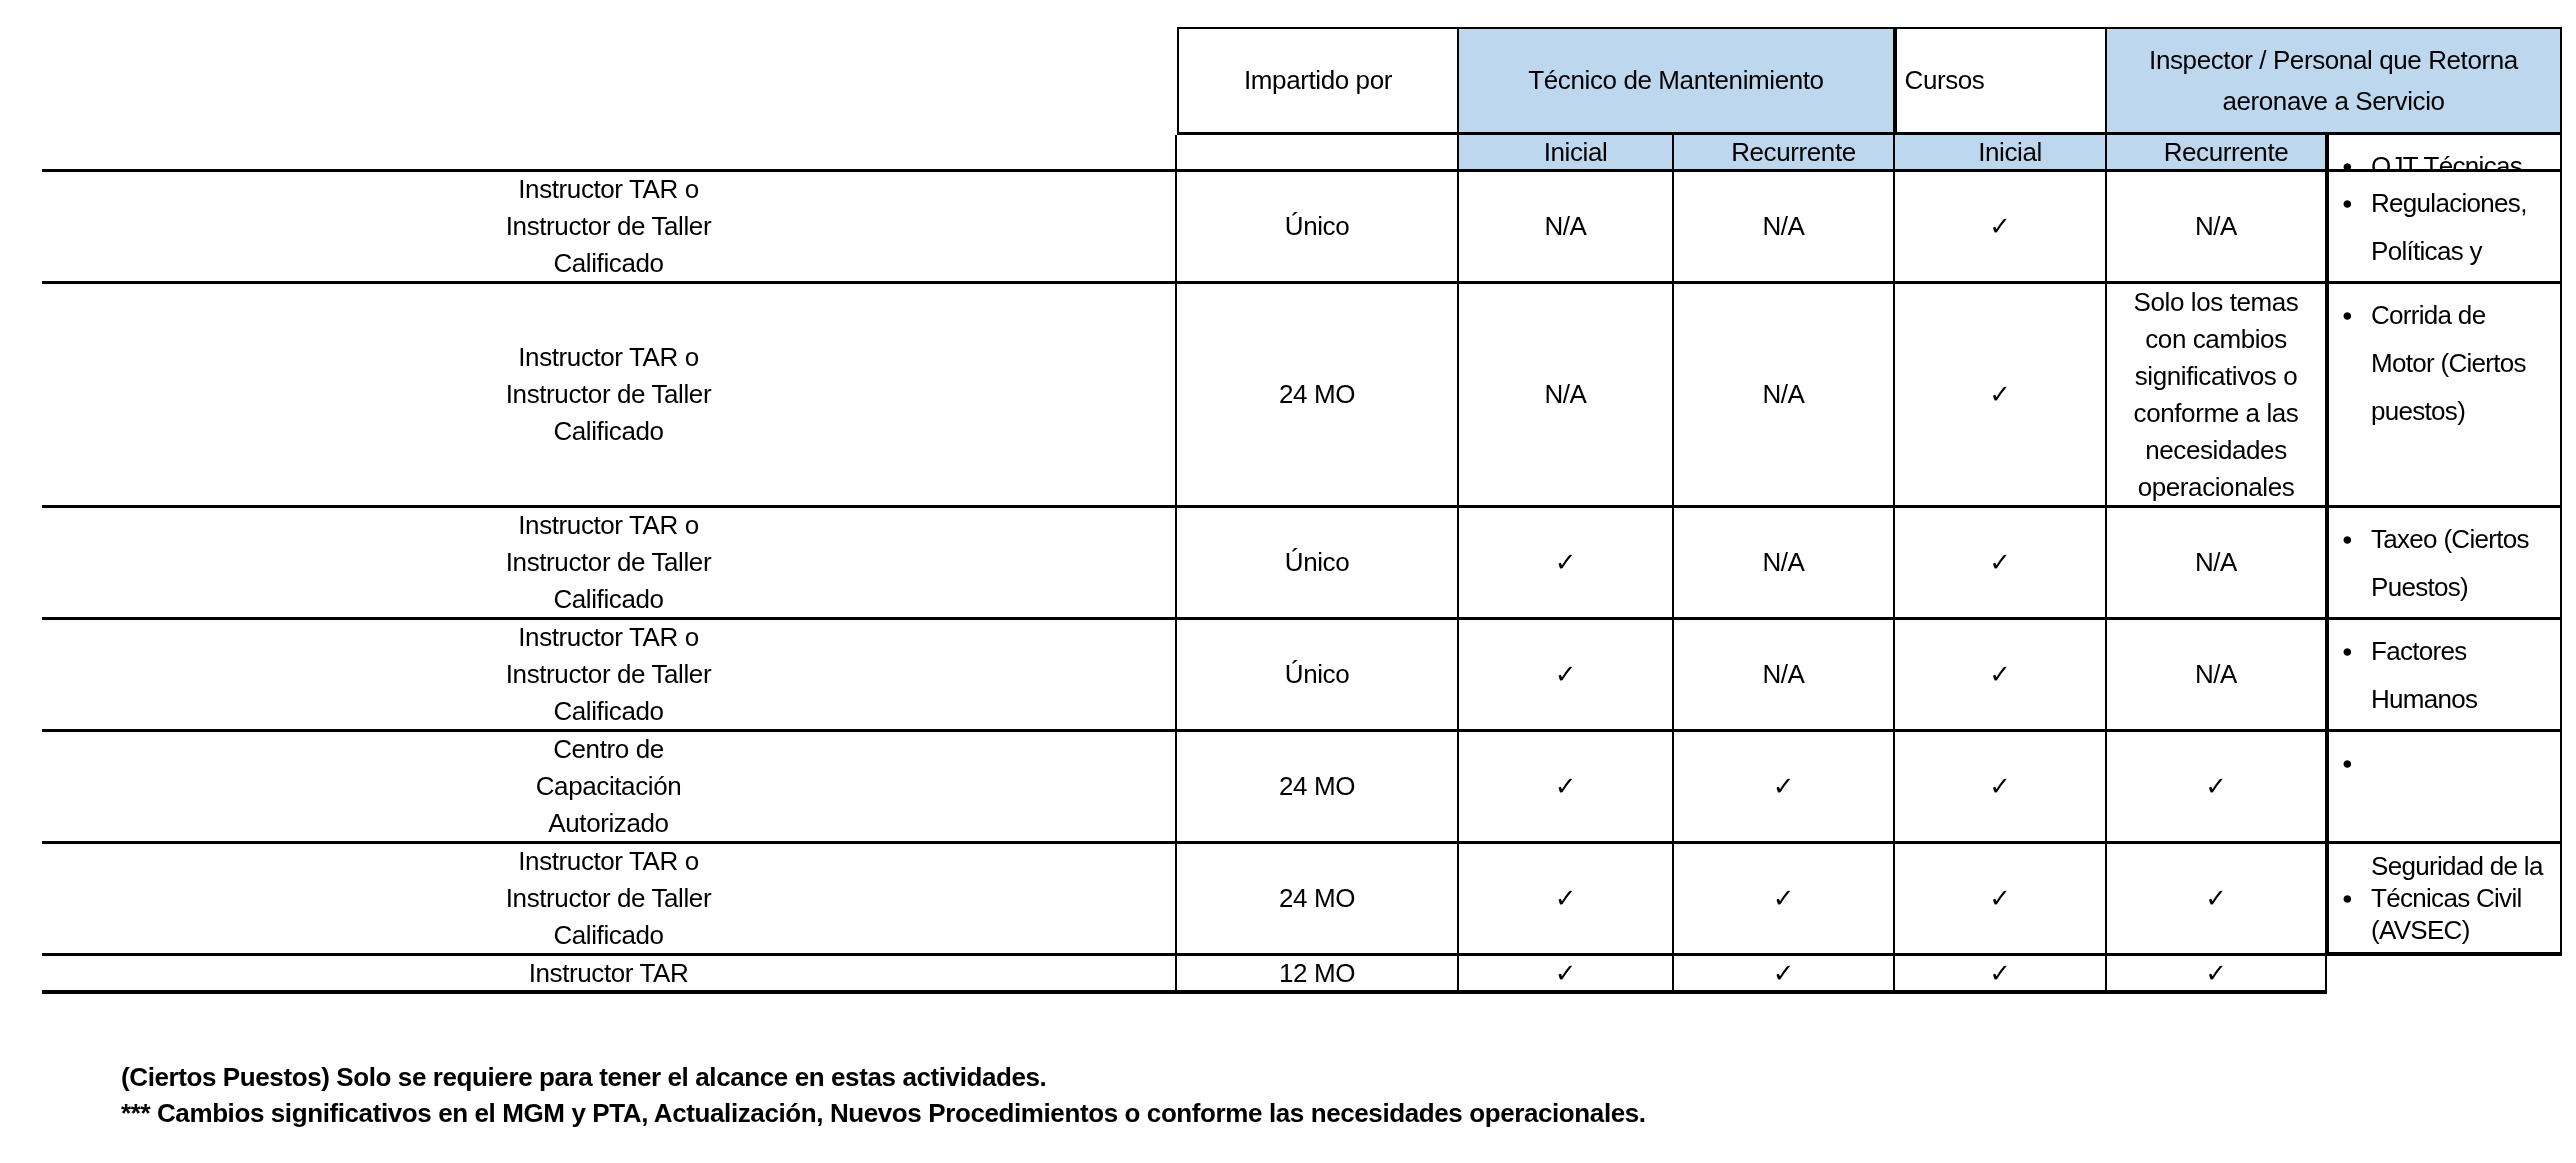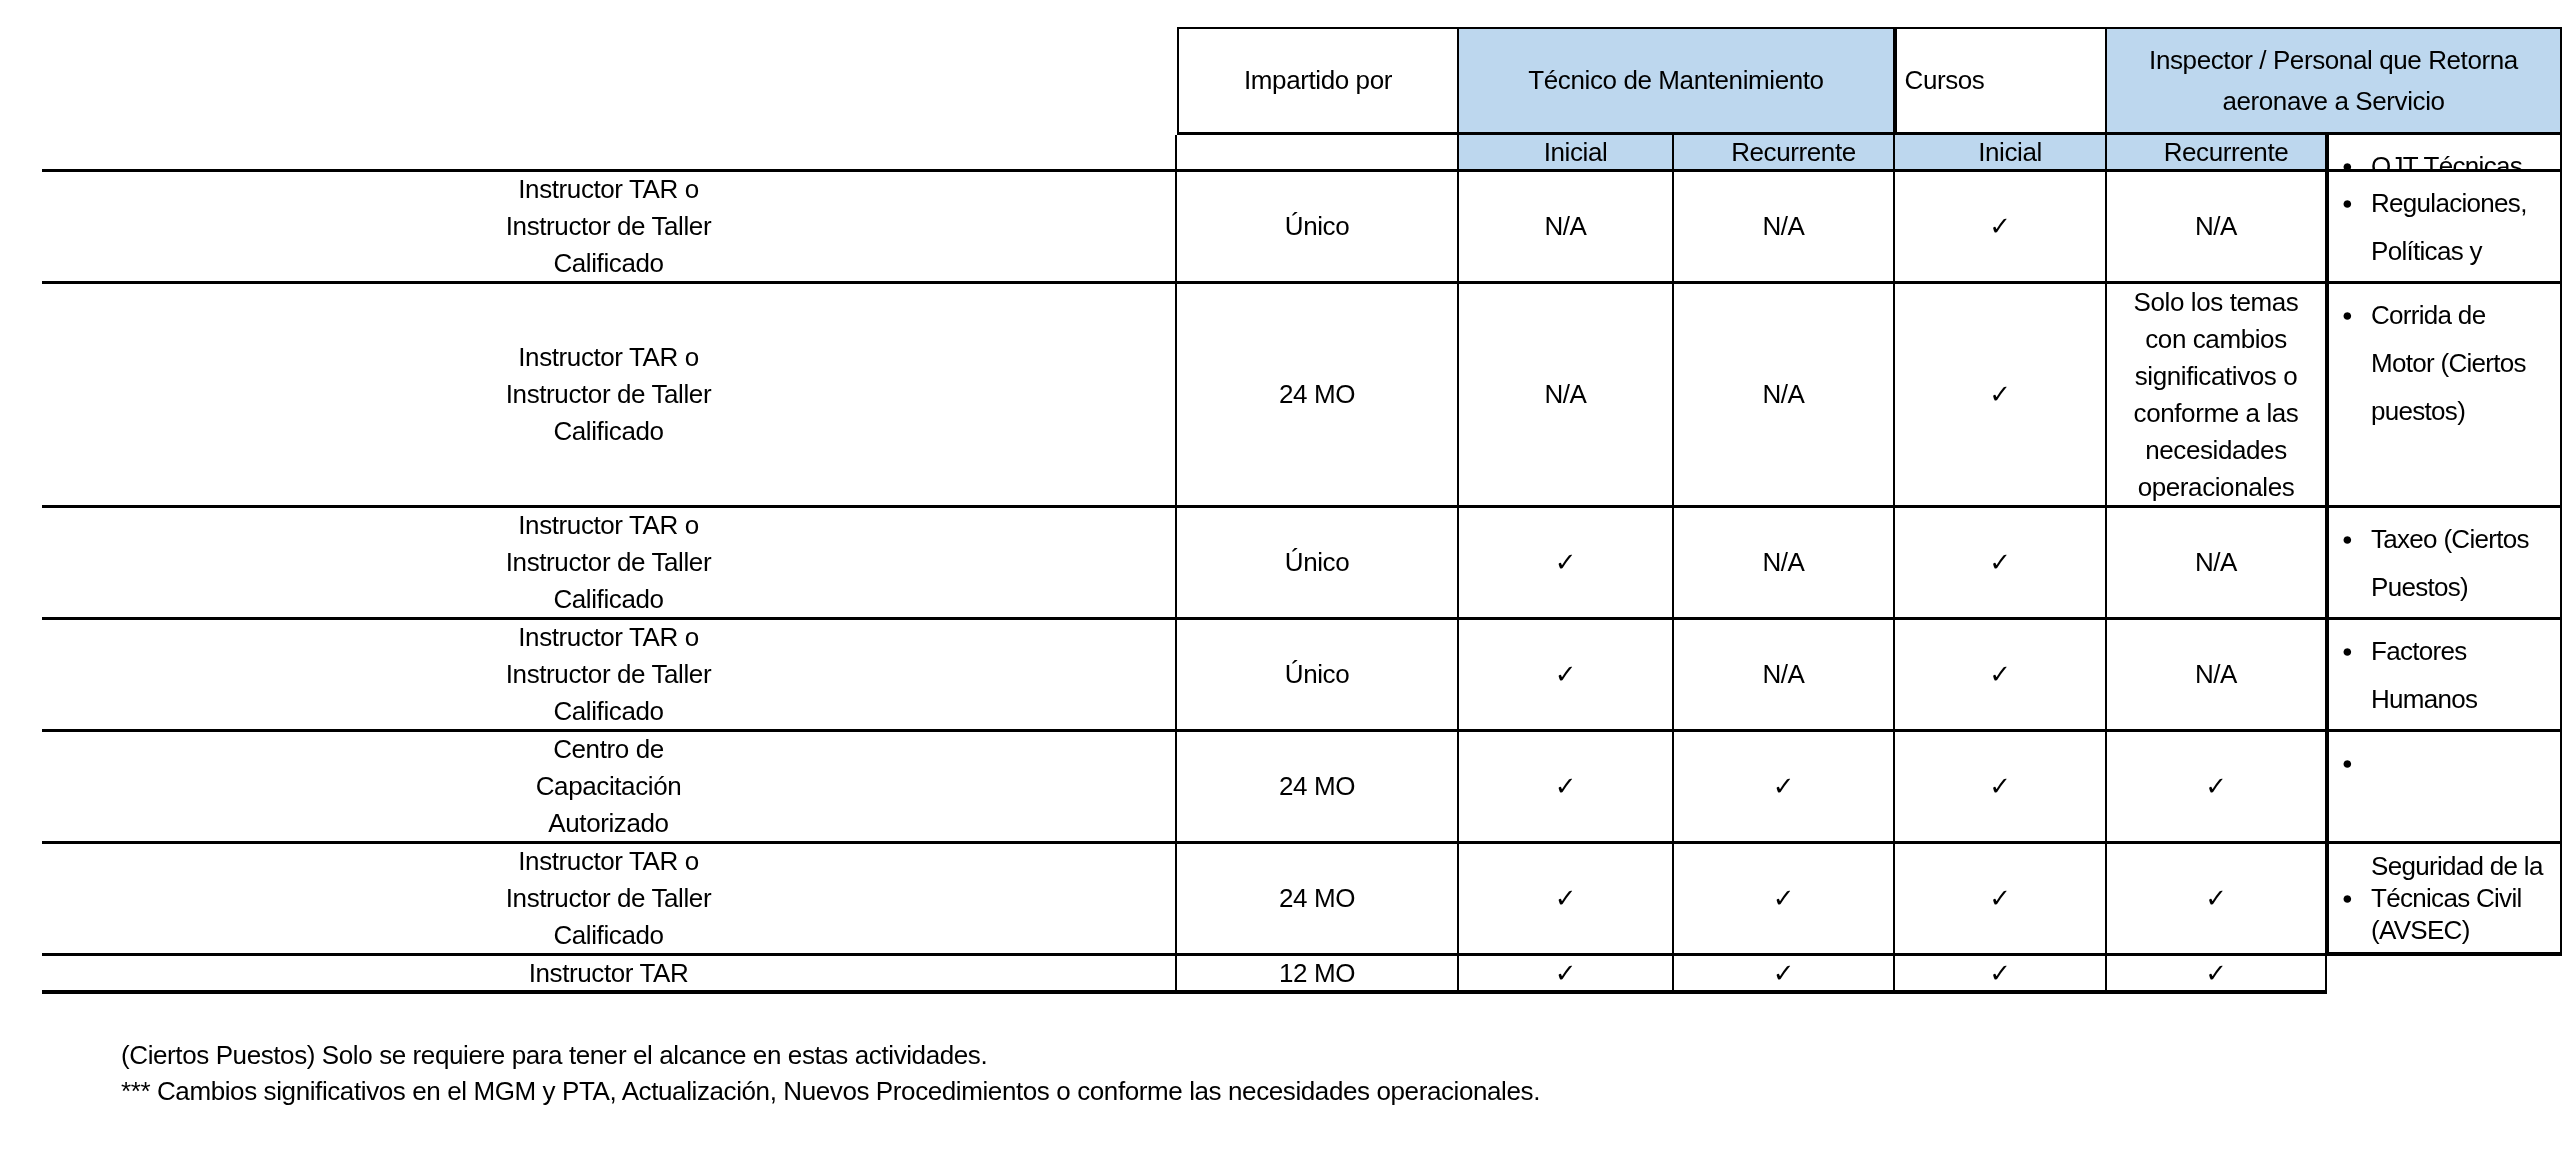--- a/index.html
+++ b/index.html
@@ -40,21 +40,21 @@
   }
   .course{
     display:flex;align-items:flex-start;padding:6.5px 7.5px 0 13px;
   }
   .course.thin{padding-top:0;align-items:center;}
   .course.thin .bullet,.course.thin .ctext{line-height:32px;}
   .bullet{width:29px;flex:none;font-size:17.7px;line-height:48px;}
   .ctext{flex:1;line-height:48px;white-space:pre-line;letter-spacing:-0.7px;}
   .cursosCell{display:flex;align-items:center;padding-left:7.5px;letter-spacing:-0.4px;}
   .footnotes{
-    position:absolute;left:121px;top:1037px;line-height:36px;letter-spacing:-0.4px;
+    position:absolute;left:121px;top:1059px;line-height:36px;letter-spacing:-0.4px;font-weight:bold;
   }
 </style>
 </head>
 <body>
 
 <div class="table">
 
   <div class="cell ghost"></div>
   <div class="cell h1 lb tb">Impartido por</div>
   <div class="cell h1 tb blue span2">Técnico de Mantenimiento</div>

